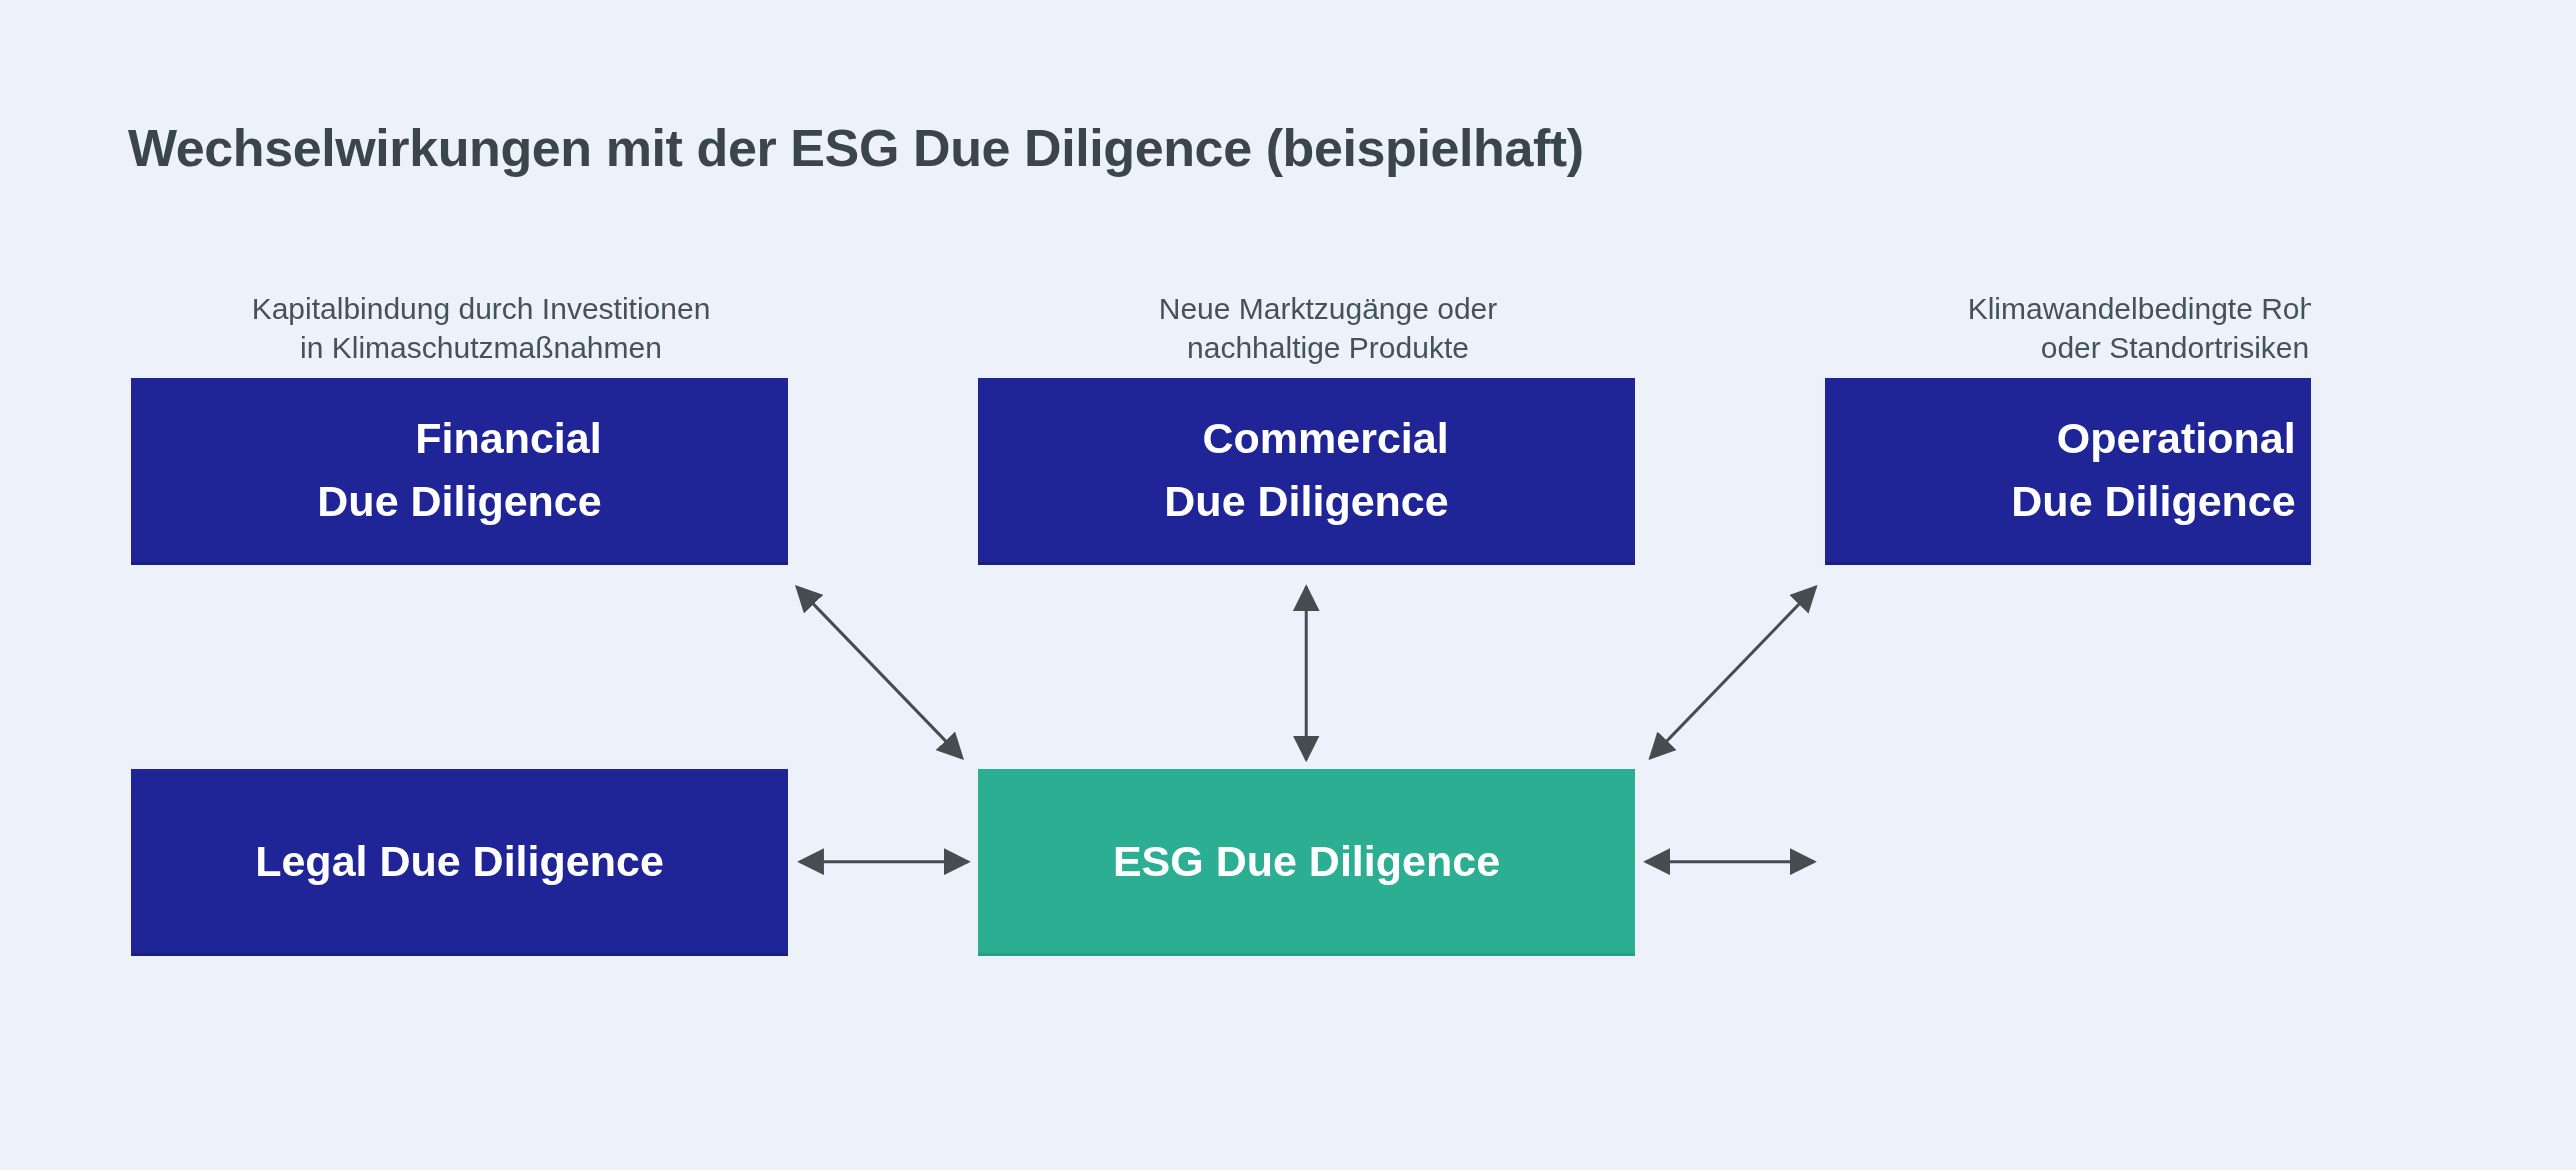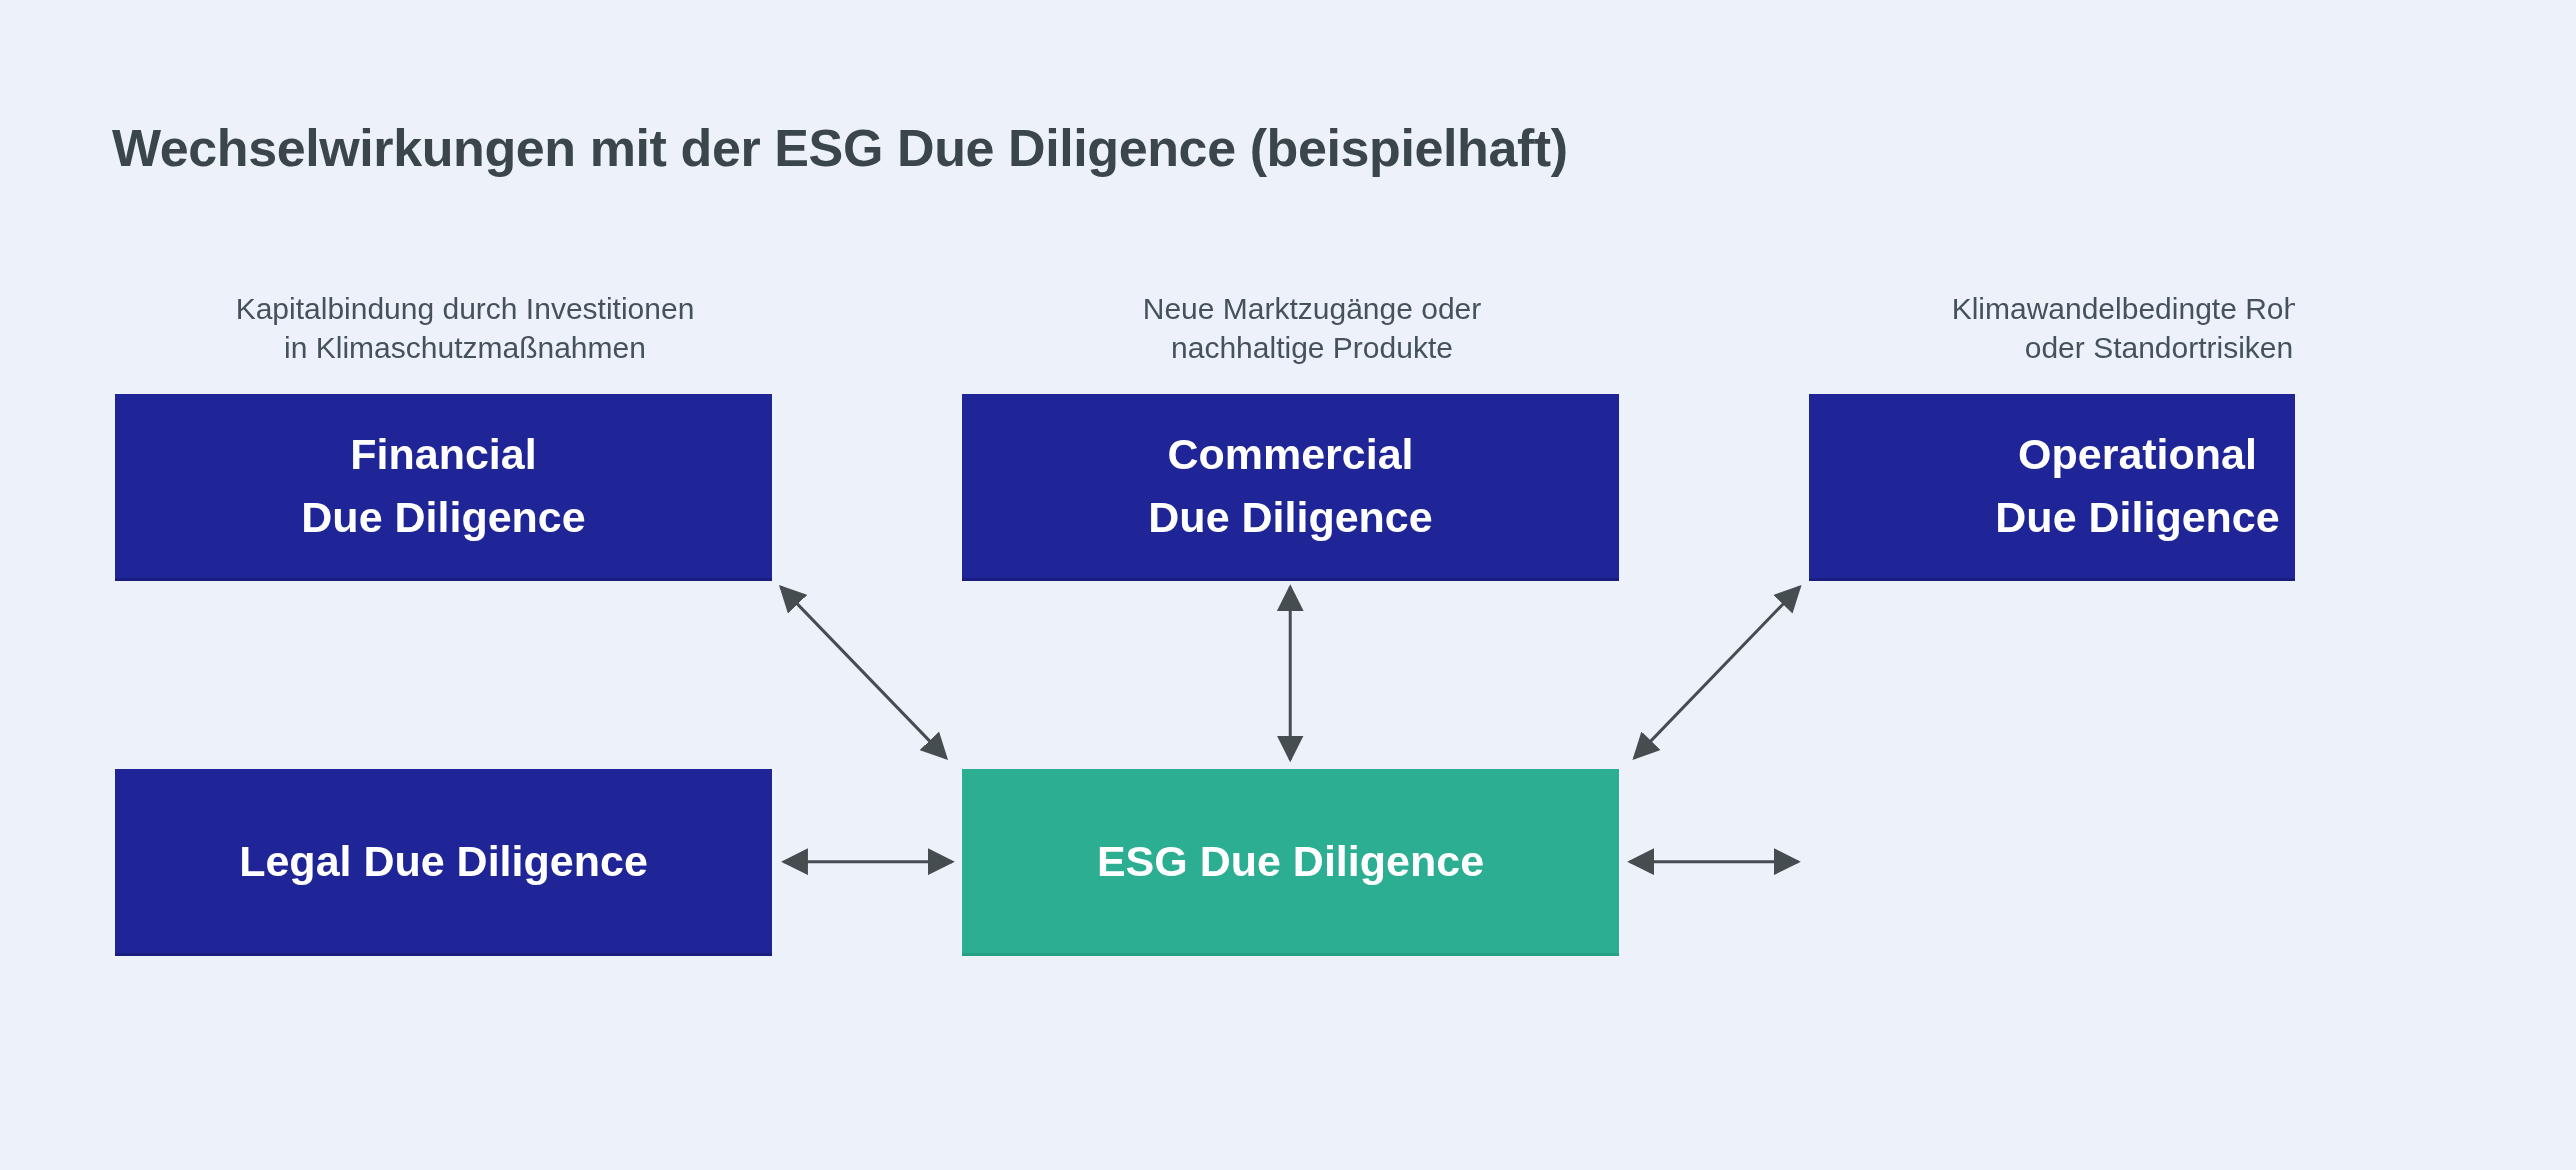--- a/index.html
+++ b/index.html
@@ -15,20 +15,21 @@
   }
   *{margin:0;padding:0;box-sizing:border-box;}
   html,body{background:var(--background);}
   body{font-family:"Liberation Sans","DejaVu Sans",sans-serif;}
   .page{
     position:relative;
     width:2295px;
     height:1170px;
     background:var(--background);
     overflow:hidden;
+    margin-left:16px;
   }
   .title{
     position:absolute;
     left:112px;
     top:118px;
     font-size:52px;
     font-weight:700;
     letter-spacing:-0.4px;
     color:var(--title-color);
     white-space:nowrap;
@@ -49,21 +50,21 @@
   .col3{left:1809px;}
   .box{
     position:absolute;
     width:657px;
     height:187px;
     display:flex;
     align-items:center;
     justify-content:center;
     text-align:center;
   }
-  .box.row1{top:394px;}
+  .box.row1{top:378px;text-align:right;}
   .box.row2{top:769px;}
   .box.blue{background:var(--box-blue);border-bottom:3.7px solid var(--box-blue-edge);}
   .box.teal{background:var(--box-teal);border-bottom:3.7px solid var(--box-teal-edge);}
   .box-label{
     font-size:43px;
     font-weight:700;
     line-height:63px;
     color:var(--box-text);
     white-space:pre-line;
   }

